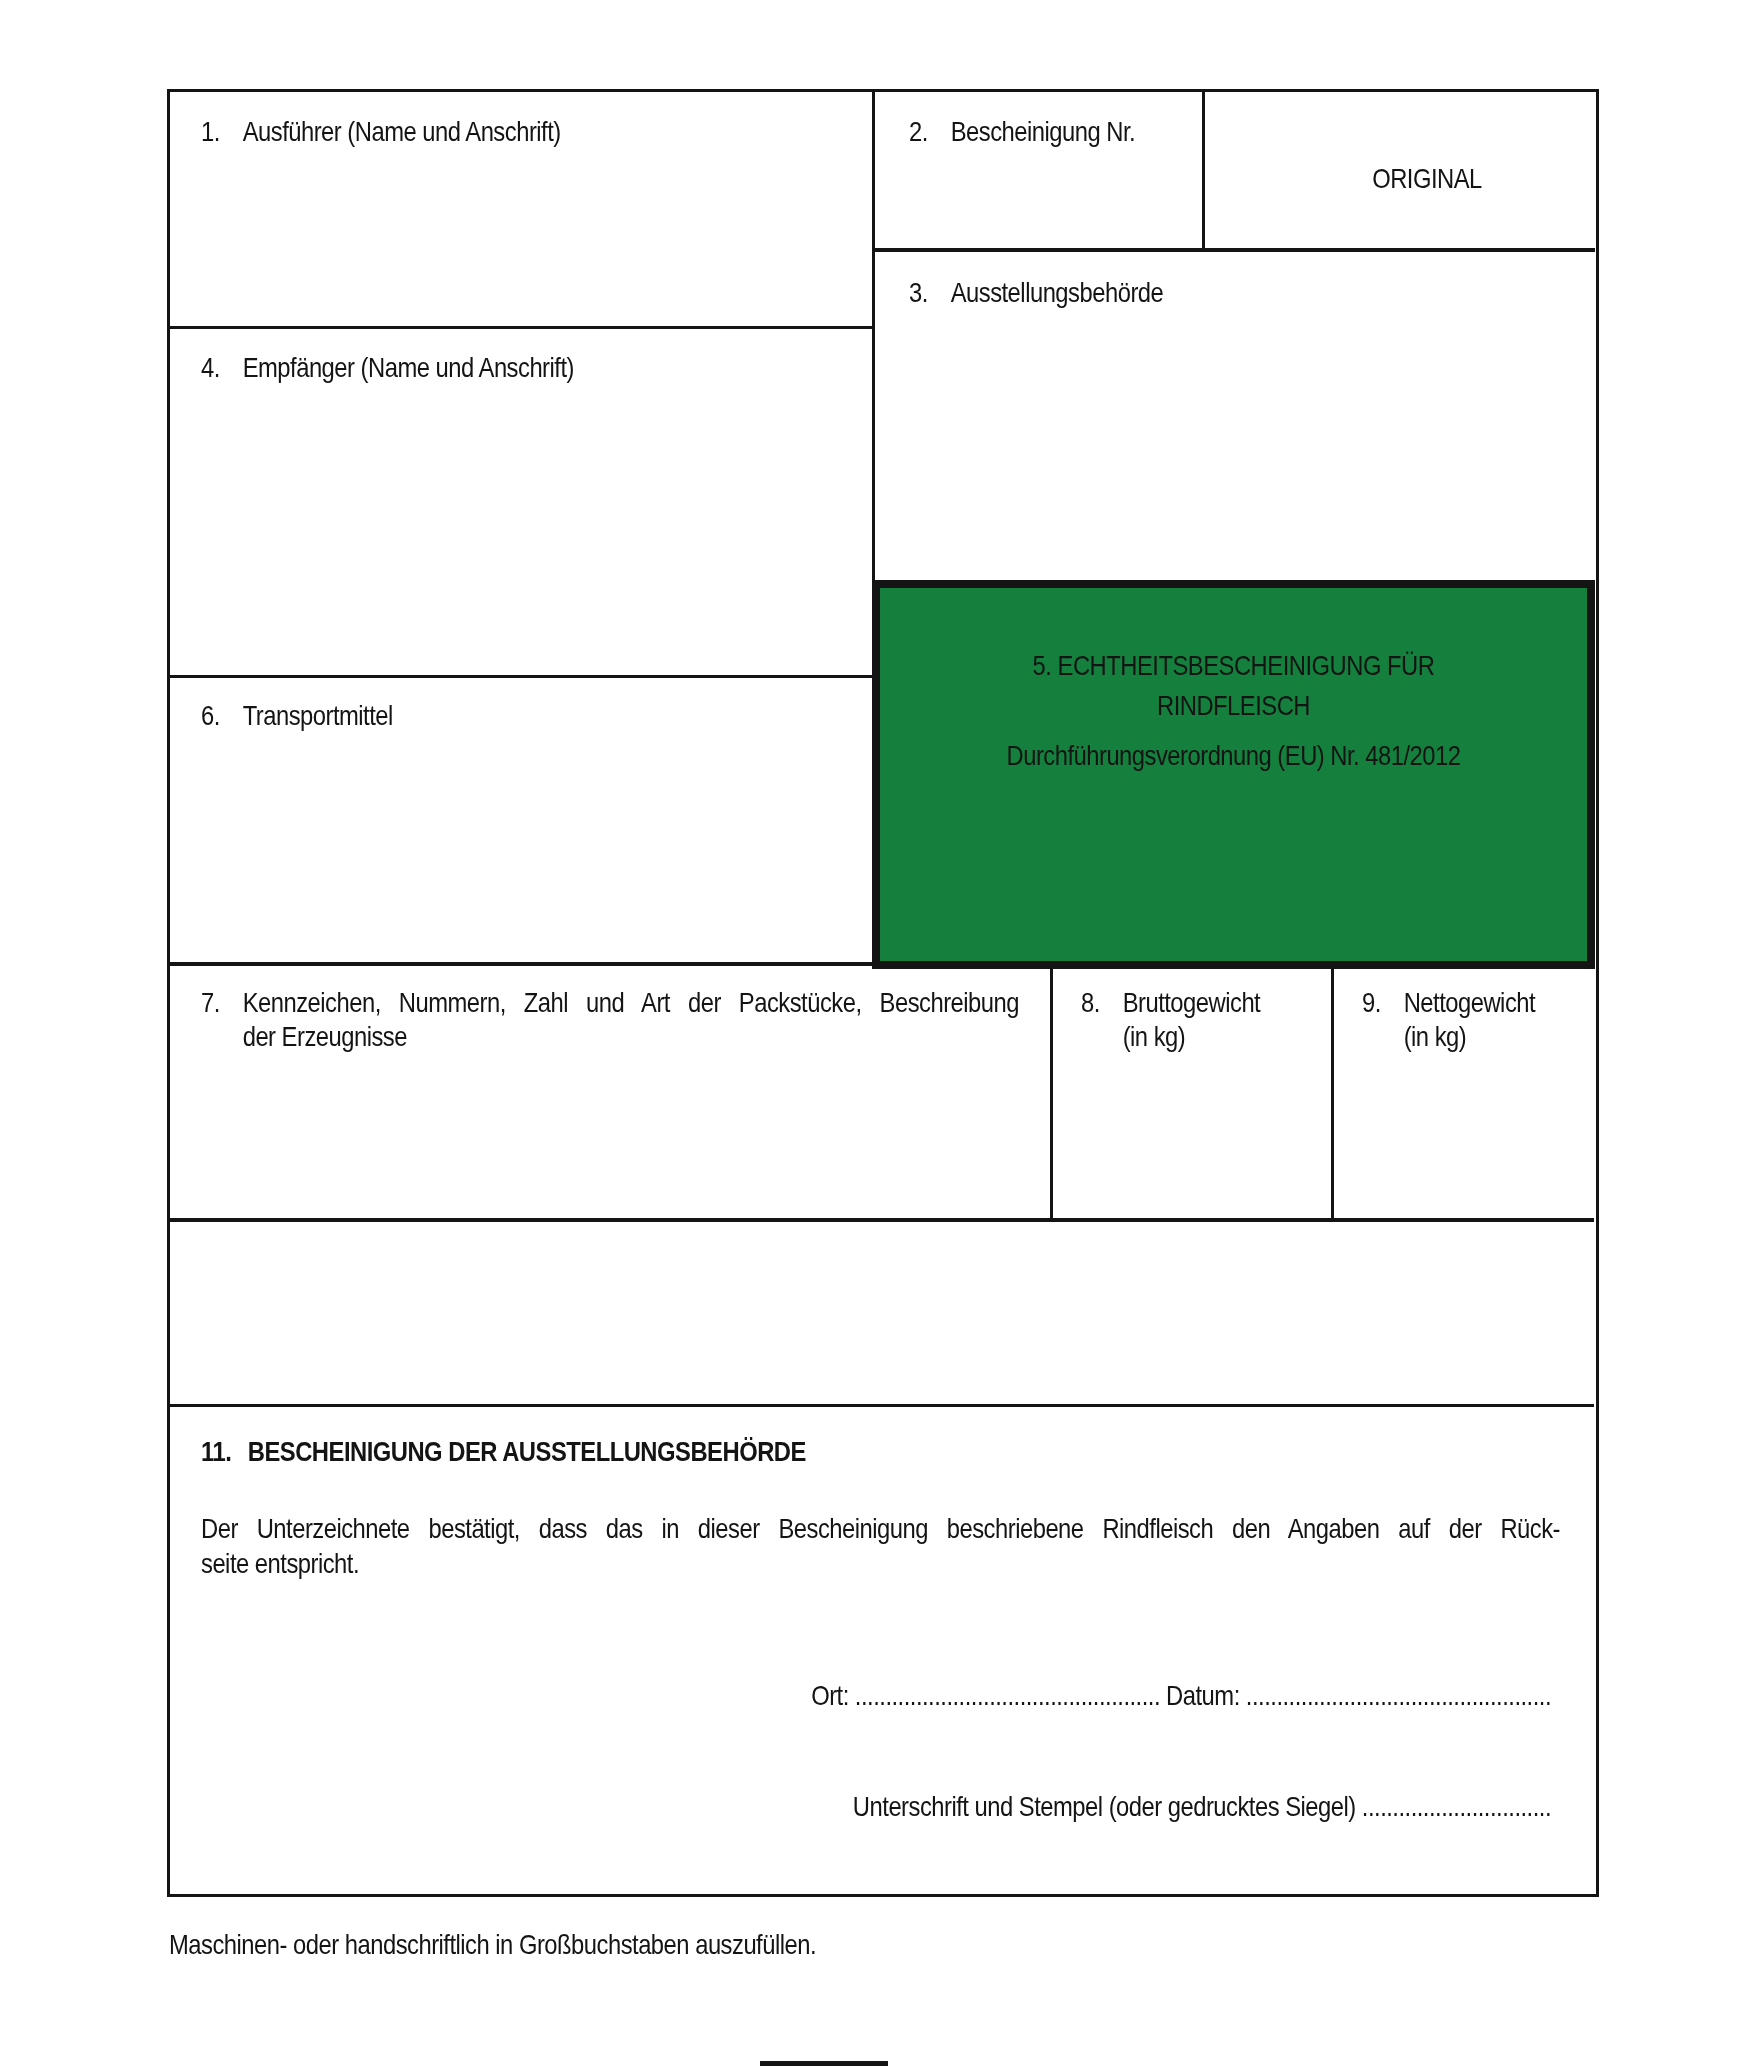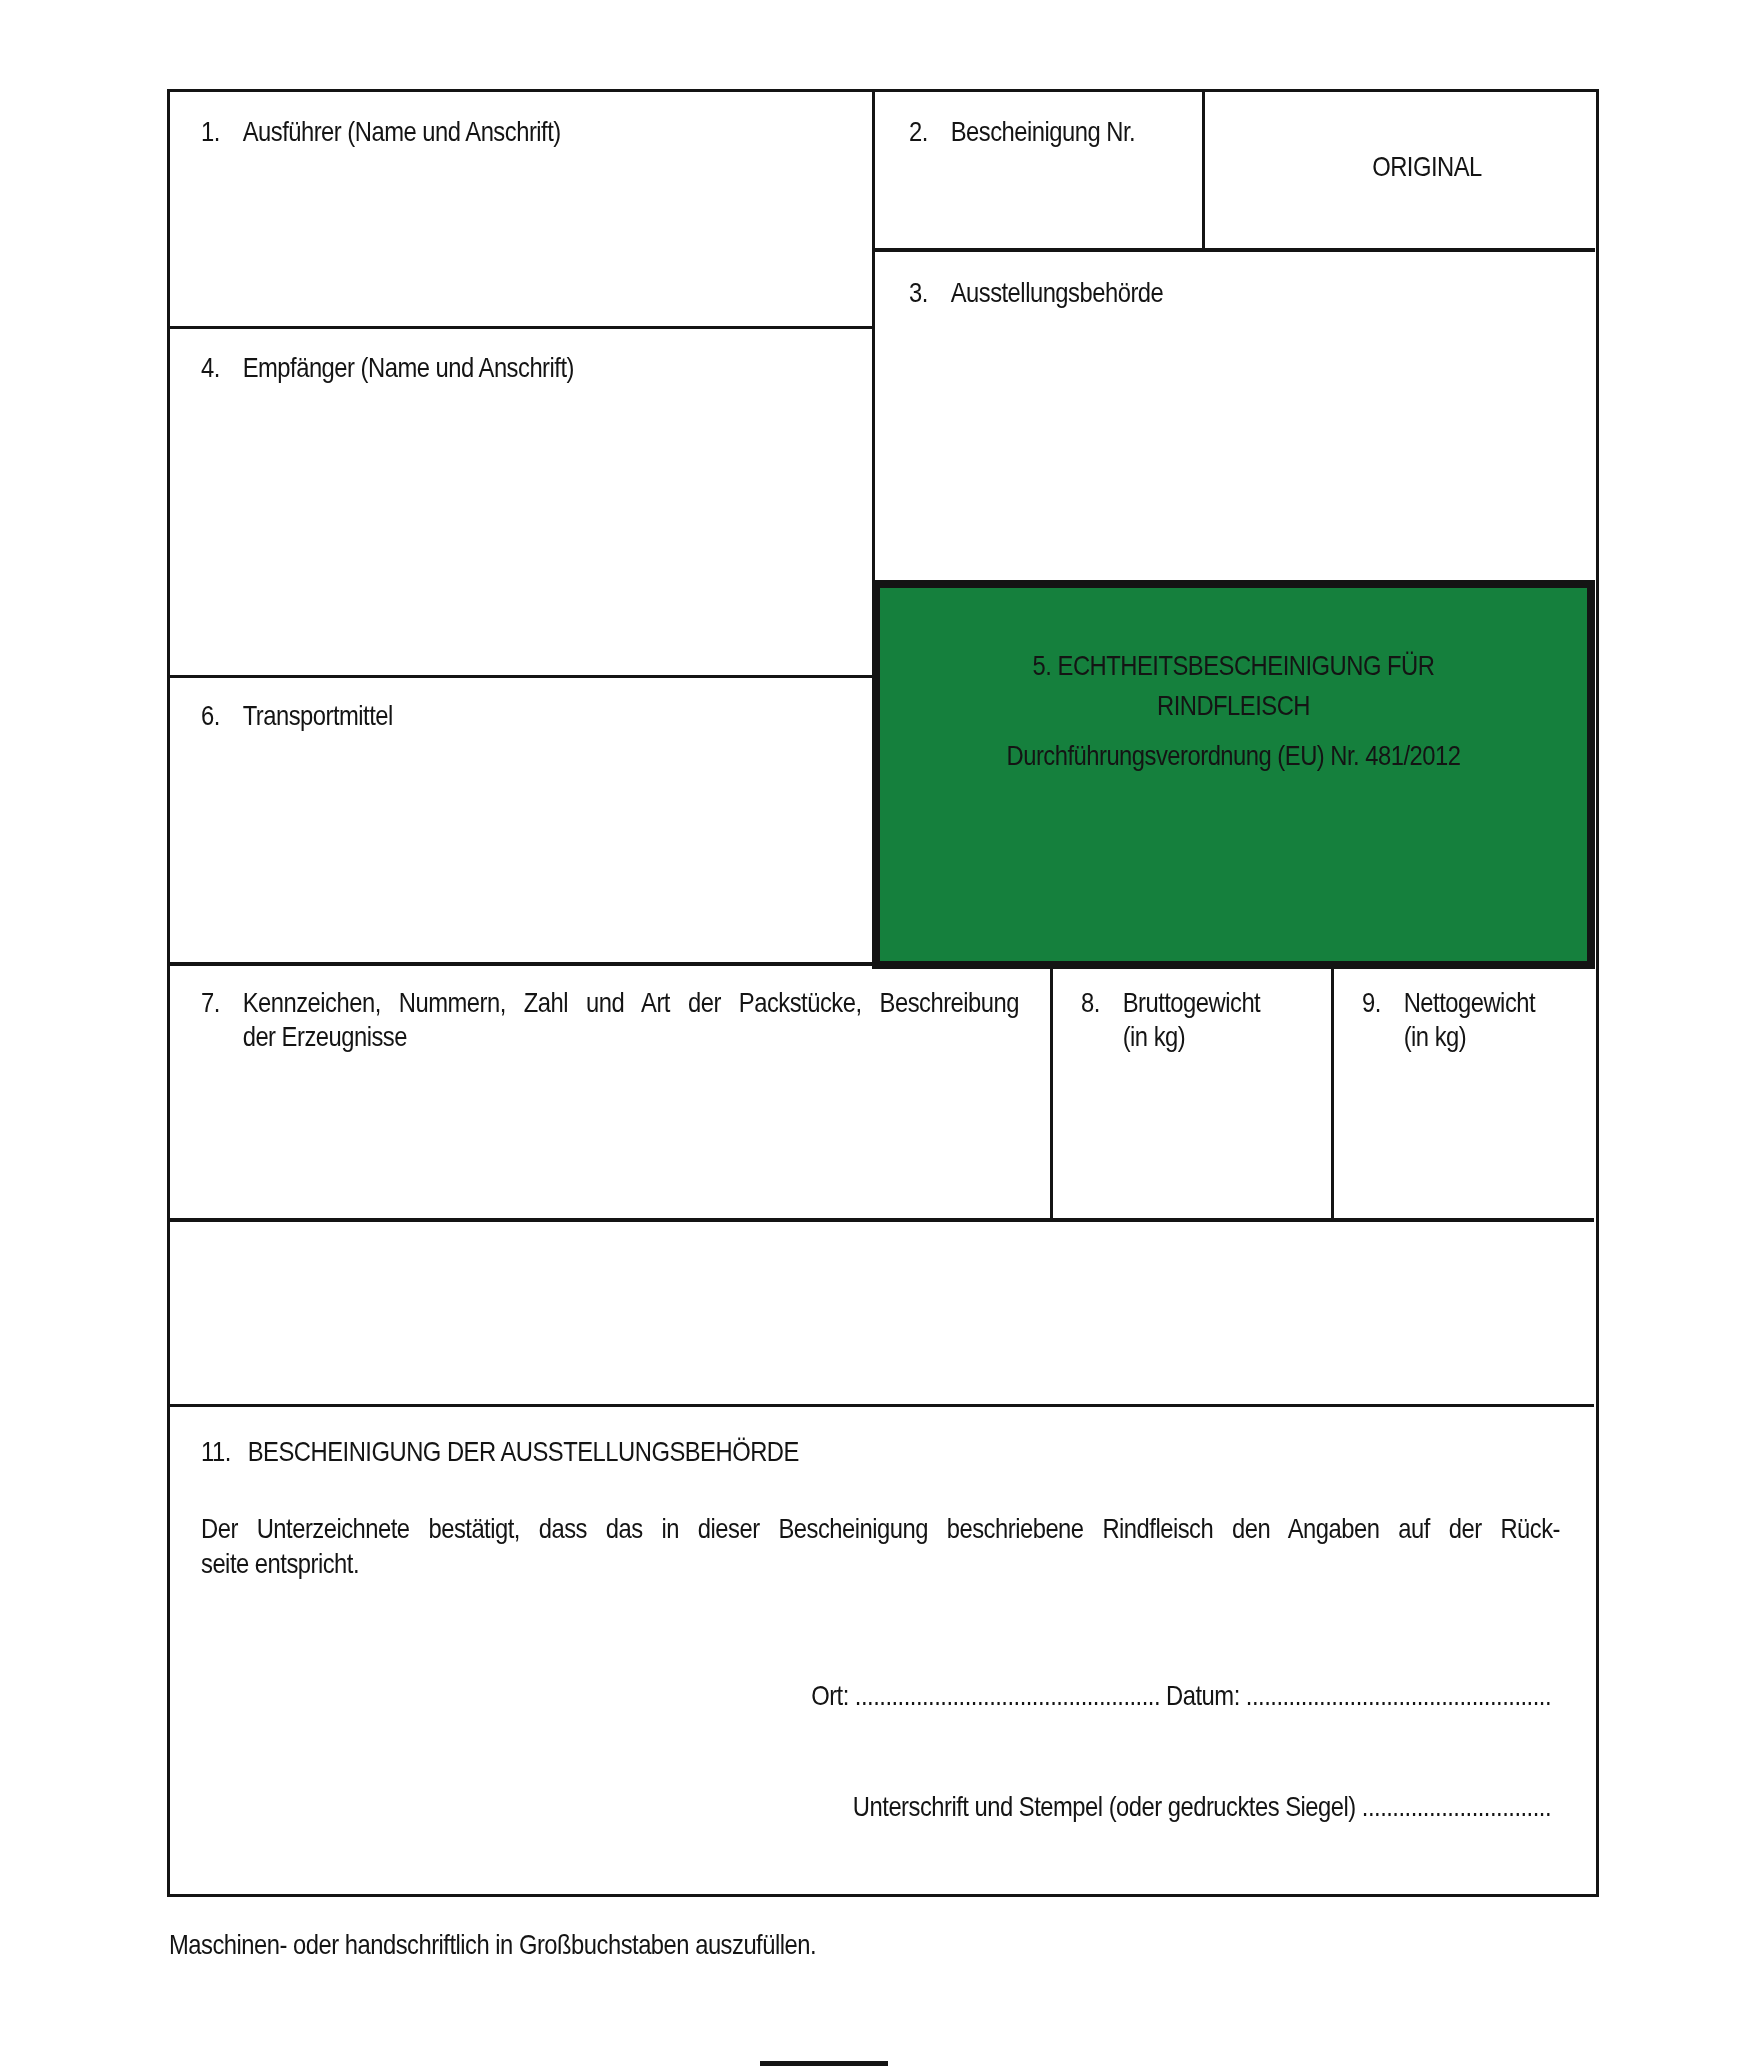--- a/index.html
+++ b/index.html
@@ -74,21 +74,21 @@
 
     <div class="region" style="left:705px; top:0; width:327px; height:156px; padding:23px 24.5px 23px 34px;">
       <div class="sx">
         <div class="lbl">
           <span class="num">2.</span>
           <span class="body">Bescheinigung Nr.</span>
         </div>
       </div>
     </div>
 
-    <div class="region center-cell" style="left:1035px; top:0; width:444px; height:156px;">
+    <div class="region center-cell" style="left:1035px; top:12px; width:444px; height:156px;">
       <div class="sx">
         <div>ORIGINAL</div>
       </div>
     </div>
 
     <div class="region" style="left:705px; top:159px; width:720px; height:329px; padding:24.5px 24.5px 24.5px 34px;">
       <div class="sx">
         <div class="lbl">
           <span class="num">3.</span>
           <span class="body">Ausstellungsbehörde</span>
@@ -154,21 +154,21 @@
             <div>Nettogewicht</div>
             <div>(in kg)</div>
           </span>
         </div>
       </div>
     </div>
 
 
     <div class="region" style="left:0; top:1314px; width:1424px; height:487px;">
 
-      <div style="position:absolute; left:31px; top:29px; right:31px;">
+      <div style="position:absolute; left:31px; top:29px; right:31px;font-weight:bold;">
         <div class="sx">
           <div class="lbl">
             <span class="num" style="flex-basis:55px;">11.</span>
             <span class="body">BESCHEINIGUNG DER AUSSTELLUNGSBEHÖRDE</span>
           </div>
         </div>
       </div>
 
       <div style="position:absolute; left:31px; top:105px; right:34px;">
         <div class="sx para">

